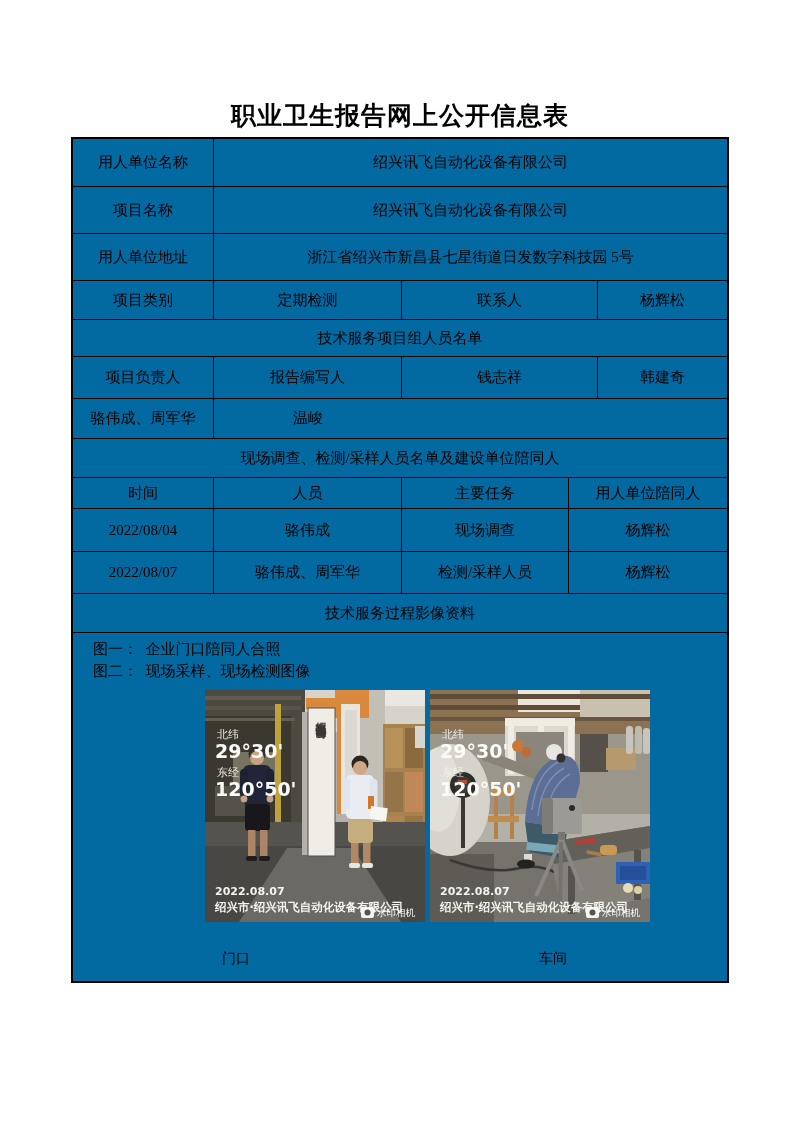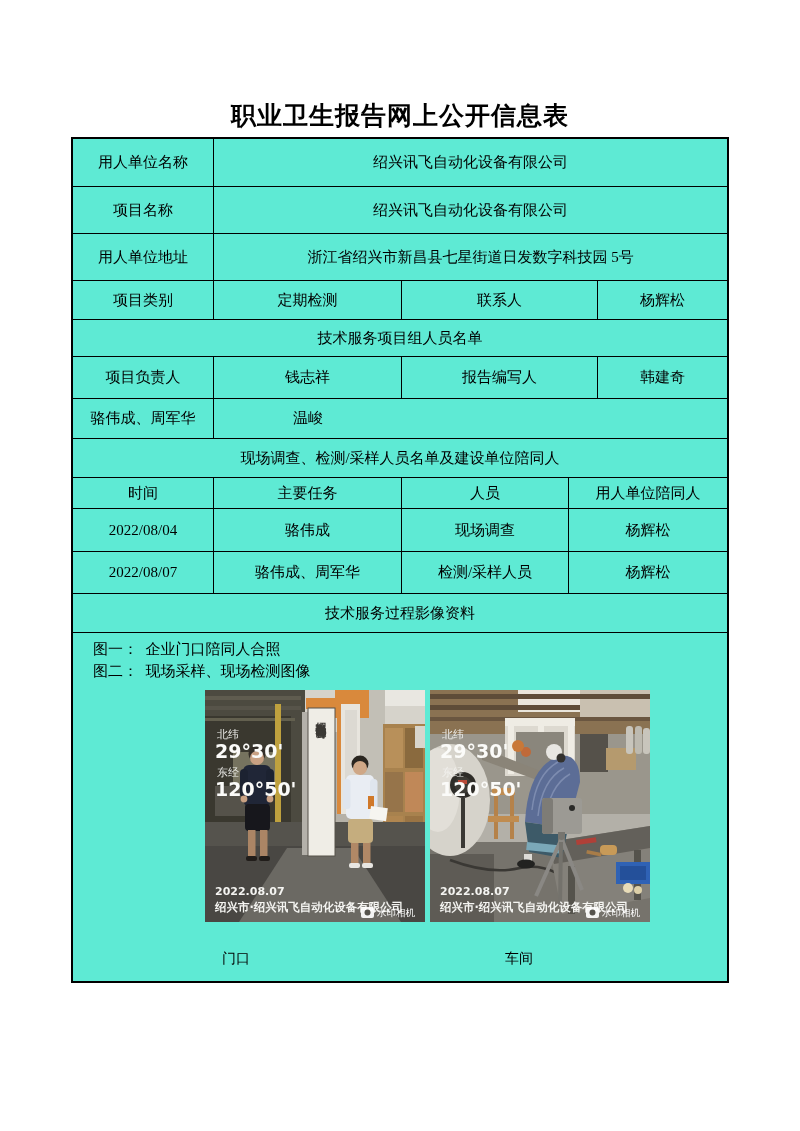--- a/index.html
+++ b/index.html
@@ -9,21 +9,21 @@
     font-family:"Liberation Serif","DejaVu Serif",serif;
     color:#000;
   }
   .page { position:relative; width:800px; height:1131px; background:#fff; overflow:hidden; }
   .title {
     position:absolute; top:99px; left:0; width:100%;
     text-align:center; font-size:25px; font-weight:bold; letter-spacing:1px;
   }
   .doc-table {
     position:absolute; top:137px; left:71px; width:658px;
-    border:2px solid #000; background:#5eead4;
+    border:2px solid #000; background:#0369a1;
   }
   .trow { display:grid; border-bottom:1px solid #000; }
   .trow.last { border-bottom:none; }
   .cols-2  { grid-template-columns:141px 1fr; }
   .cols-4a { grid-template-columns:141px 188px 196px 1fr; }
   .cols-4b { grid-template-columns:141px 188px 167px 1fr; }
   .cols-1  { grid-template-columns:1fr; }
   .cell {
     display:flex; align-items:center; justify-content:center;
     text-align:center; border-right:1px solid #000;
@@ -35,21 +35,21 @@
   .figure-cell { height:348px; padding-top:5px; position:relative; }
   .fig-note {
     font-size:15px; line-height:22px; padding-left:20px;
     white-space:pre; text-align:left;
   }
   .photos { display:flex; gap:5px; padding-left:132px; margin-top:8px; }
   .photo { width:220px; height:232px; position:relative; overflow:hidden; }
   .photo svg { display:block; }
   .captions { position:relative; height:36px; margin-top:20px; font-size:14px; }
   .caption-left  { position:absolute; left:149px; top:8px; }
-  .caption-right { position:absolute; left:432px; top:8px; }
+  .caption-right { position:absolute; left:466px; top:8px; }
   .wm { font-family:"DejaVu Sans","Liberation Sans",sans-serif; }
 </style>
 </head>
 <body>
 
 <div class="page">
 
   <div class="title">职业卫生报告网上公开信息表</div>
 
   <div class="doc-table">
@@ -75,38 +75,38 @@
       <div class="cell h40">联系人</div>
       <div class="cell h40">杨辉松</div>
     </div>
 
     <div class="trow cols-1">
       <div class="cell h38">技术服务项目组人员名单</div>
     </div>
 
     <div class="trow cols-4a">
       <div class="cell h43">项目负责人</div>
+      <div class="cell h43">报告编写人</div>
       <div class="cell h43">钱志祥</div>
-      <div class="cell h43">报告编写人</div>
       <div class="cell h43">韩建奇</div>
     </div>
 
     <div class="trow cols-4a">
       <div class="cell h41">骆伟成、周军华</div>
       <div class="cell h41">温峻</div>
     </div>
 
     <div class="trow cols-1">
       <div class="cell h40">现场调查、检测/采样人员名单及建设单位陪同人</div>
     </div>
 
     <div class="trow cols-4b">
       <div class="cell h32">时间</div>
+      <div class="cell h32">人员</div>
       <div class="cell h32">主要任务</div>
-      <div class="cell h32">人员</div>
       <div class="cell h32">用人单位陪同人</div>
     </div>
 
     <div class="trow cols-4b">
       <div class="cell h44">2022/08/04</div>
       <div class="cell h44">骆伟成</div>
       <div class="cell h44">现场调查</div>
       <div class="cell h44">杨辉松</div>
     </div>
 

